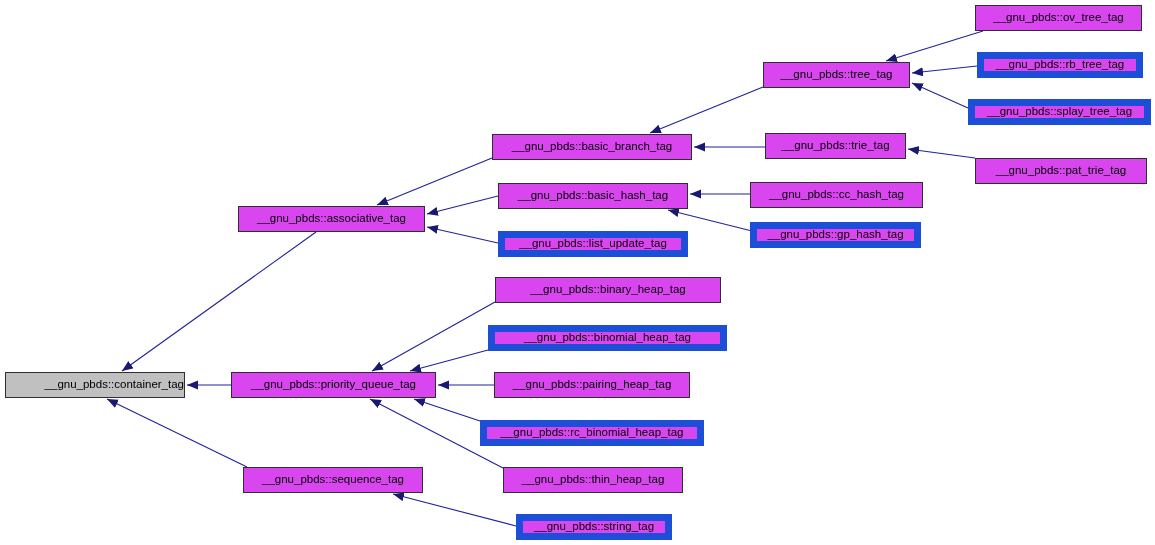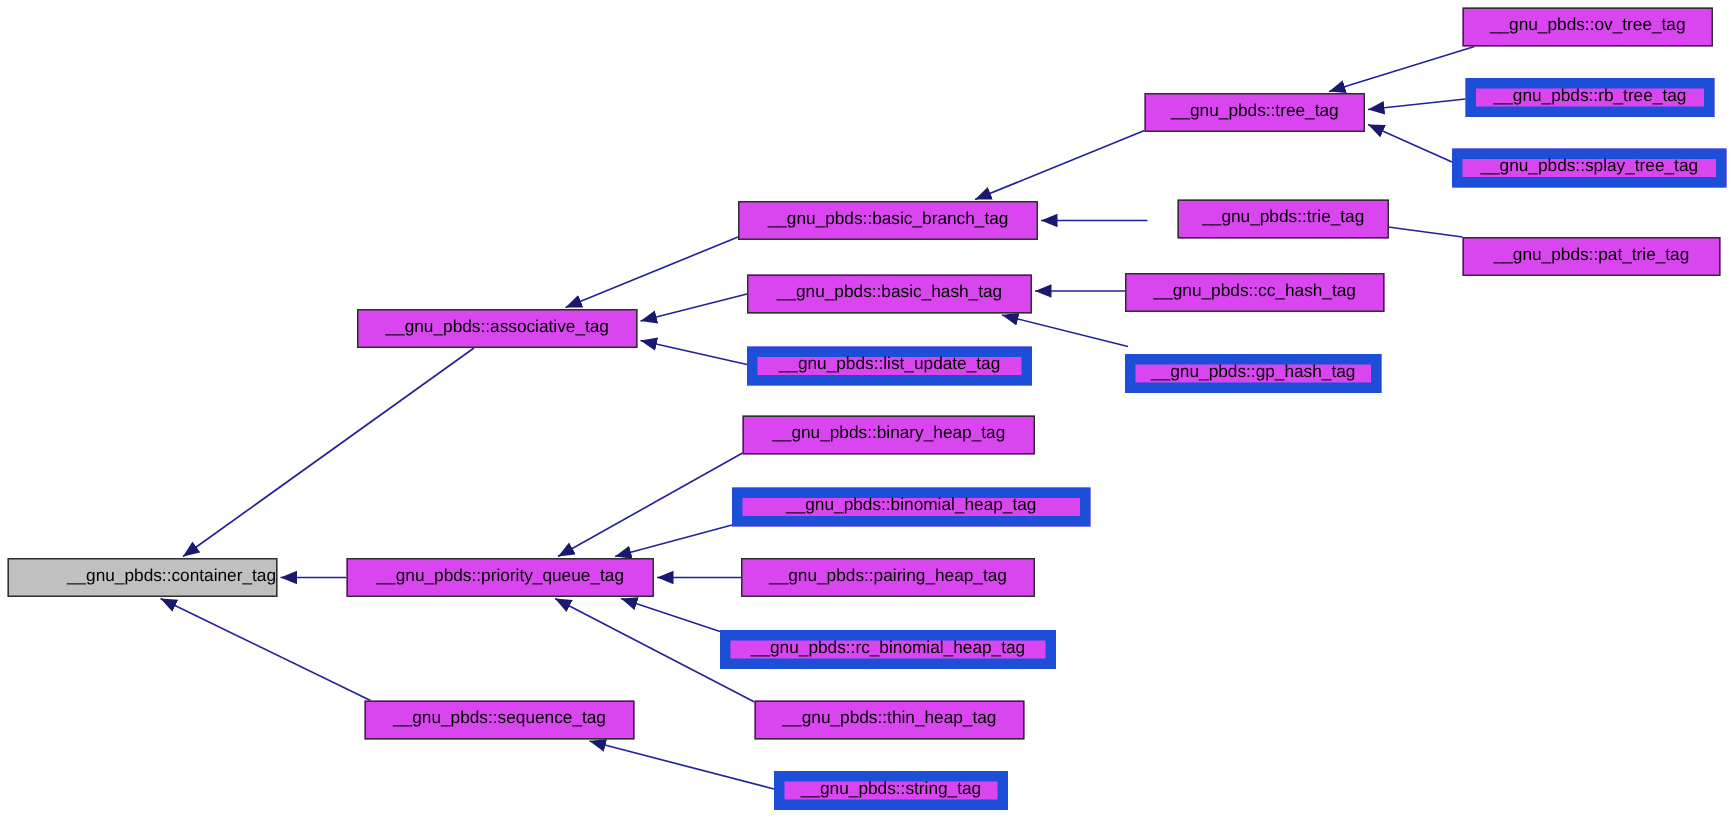--- a/index.html
+++ b/index.html
@@ -90,48 +90,48 @@
       </div>
       <div class="node" style="left: 492px; top: 134px; width: 200px; height: 26px;">
         <span>__gnu_pbds::basic_branch_tag</span>
       </div>
       <div class="node" style="left: 498px; top: 183px; width: 190px; height: 26px;">
         <span>__gnu_pbds::basic_hash_tag</span>
       </div>
       <div class="node bold" style="left: 498px; top: 231px; width: 190px; height: 26px;">
         <span>__gnu_pbds::list_update_tag</span>
       </div>
-      <div class="node" style="left: 495px; top: 277px; width: 195px; height: 26px;">
+      <div class="node" style="left: 495px; top: 277px; width: 226px; height: 26px;">
         <span>__gnu_pbds::binary_heap_tag</span>
       </div>
       <div class="node bold" style="left: 488px; top: 325px; width: 239px; height: 26px; align-items: center;">
         <span>__gnu_pbds::binomial_heap_tag</span>
       </div>
       <div class="node" style="left: 494px; top: 372px; width: 196px; height: 26px;">
         <span>__gnu_pbds::pairing_heap_tag</span>
       </div>
       <div class="node bold" style="left: 480px; top: 420px; width: 224px; height: 26px;">
         <span>__gnu_pbds::rc_binomial_heap_tag</span>
       </div>
       <div class="node" style="left: 503px; top: 467px; width: 180px; height: 26px;">
         <span>__gnu_pbds::thin_heap_tag</span>
       </div>
       <div class="node bold" style="left: 516px; top: 514px; width: 156px; height: 26px;">
         <span>__gnu_pbds::string_tag</span>
       </div>
       <div class="node" style="left: 763px; top: 62px; width: 147px; height: 26px;">
         <span>__gnu_pbds::tree_tag</span>
       </div>
-      <div class="node" style="left: 765px; top: 133px; width: 141px; height: 26px; margin-left: 20px;">
+      <div class="node" style="left: 765px; top: 133px; width: 141px; height: 26px;">
         <span>__gnu_pbds::trie_tag</span>
       </div>
       <div class="node" style="left: 750px; top: 182px; width: 173px; height: 26px;">
         <span>__gnu_pbds::cc_hash_tag</span>
       </div>
-      <div class="node bold" style="left: 750px; top: 236px; width: 171px; height: 26px;">
+      <div class="node bold" style="left: 750px; top: 222px; width: 171px; height: 26px;">
         <span>__gnu_pbds::gp_hash_tag</span>
       </div>
       <div class="node" style="left: 975px; top: 5px; width: 167px; height: 26px;">
         <span>__gnu_pbds::ov_tree_tag</span>
       </div>
       <div class="node bold" style="left: 977px; top: 52px; width: 166px; height: 26px;">
         <span>__gnu_pbds::rb_tree_tag</span>
       </div>
       <div class="node bold" style="left: 968px; top: 99px; width: 183px; height: 26px;">
         <span>__gnu_pbds::splay_tree_tag</span>

